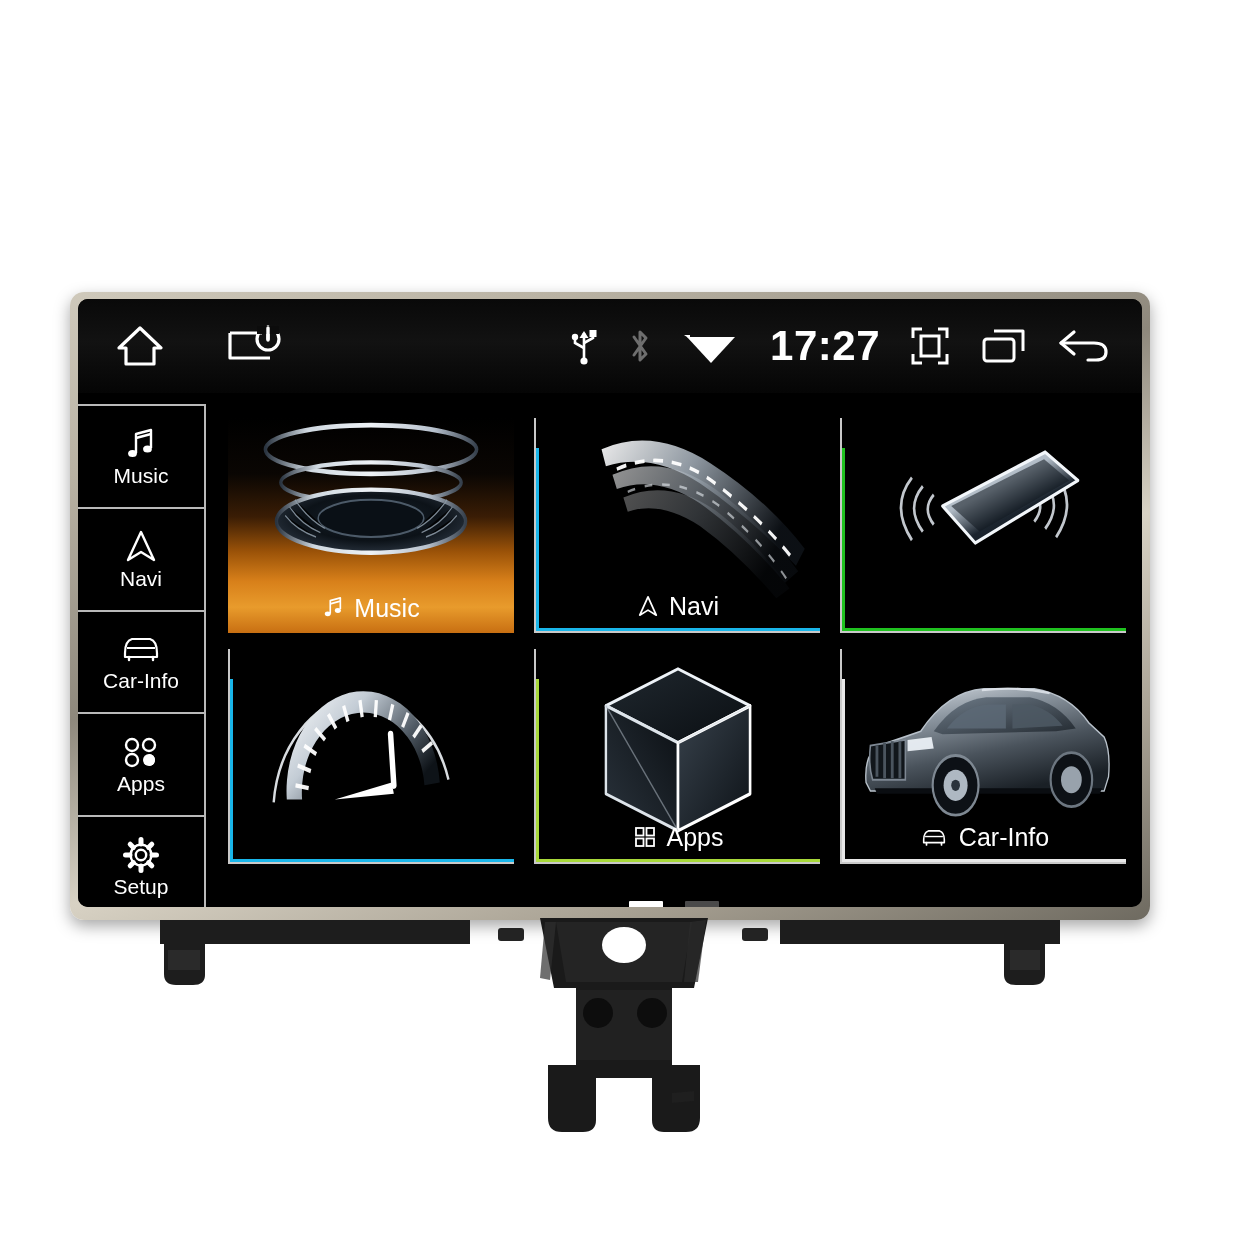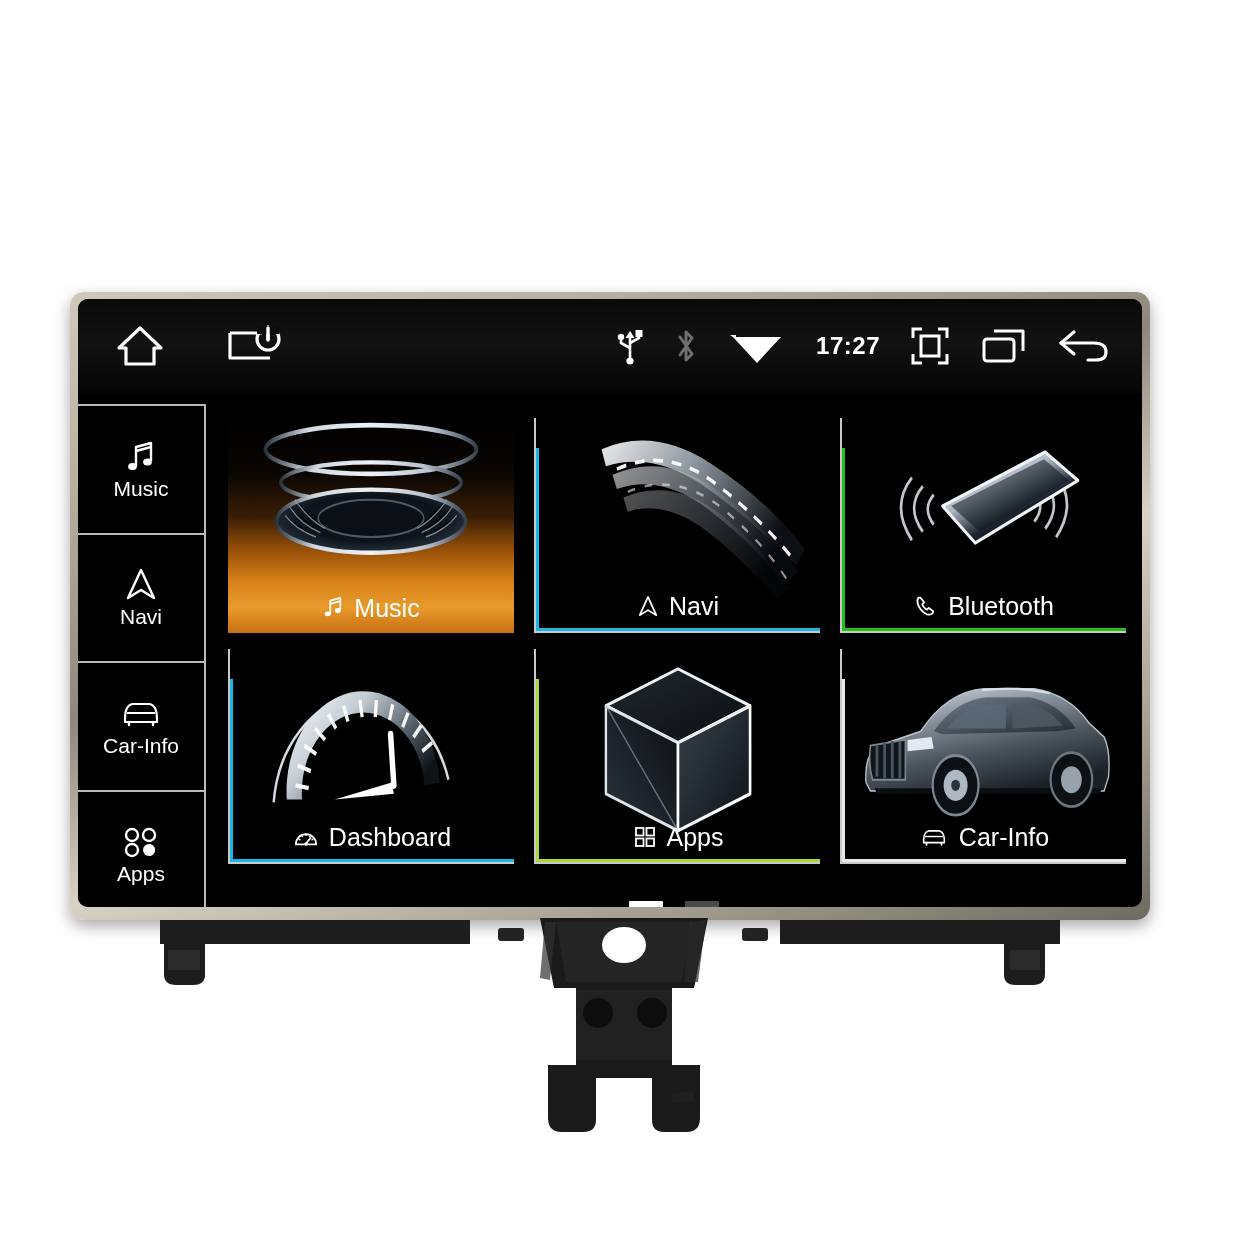--- a/index.html
+++ b/index.html
@@ -49,21 +49,21 @@
     width: 100%;
     height: 94px;
     background: linear-gradient(180deg,#090909 0%,#121212 45%,#050505 100%);
     display: flex;
     align-items: center;
   }
   .sb-left { display:flex; align-items:center; gap:62px; padding-left:38px; }
   .sb-right { display:flex; align-items:center; gap:30px; margin-left:auto; padding-right:32px; }
   .sb-icon { display:flex; align-items:center; justify-content:center; }
   .sb-time {
-    color:#fff; font-size:24px; font-weight:bold; letter-spacing:0.5px;
+    color:#fff; font-size:42px; font-weight:bold; letter-spacing:0.5px;
     font-family:"Liberation Sans", sans-serif; line-height:1;
   }
 
   
   #appbody {
     position: absolute;
     left: 0; top: 105px;
     width: 100%;
     height: 514px;
     display: flex;
@@ -307,20 +307,36 @@
               <circle cx="11" cy="9" r="6" fill="none" stroke="#fff" stroke-width="2.4"></circle>
               <circle cx="28" cy="9" r="6" fill="none" stroke="#fff" stroke-width="2.4"></circle>
               <circle cx="11" cy="24" r="6" fill="none" stroke="#fff" stroke-width="2.4"></circle>
               <path d="M28 18 A6 6 0 1 1 28 30 Z" fill="#fff"></path>
               <circle cx="28" cy="24" r="6" fill="#fff"></circle>
             </svg>
           </span>
           <span class="side-label">Apps</span>
         </div>
 
+        <div class="side-item">
+          <span class="side-ico">
+            <svg width="38" height="38" viewBox="0 0 38 38">
+              <g fill="none" stroke="#fff" stroke-width="2.4">
+                <circle cx="19" cy="19" r="5.4"></circle>
+                <path d="M19 3.5 L19 8 M19 30 L19 34.5 M3.5 19 L8 19 M30 19 L34.5 19
+                         M8.2 8.2 L11.4 11.4 M26.6 26.6 L29.8 29.8
+                         M29.8 8.2 L26.6 11.4 M11.4 26.6 L8.2 29.8" stroke-linecap="round" stroke-width="5"></path>
+                <circle cx="19" cy="19" r="10.4"></circle>
+              </g>
+              <circle cx="19" cy="19" r="7.6" fill="#000"></circle>
+              <circle cx="19" cy="19" r="5.2" fill="none" stroke="#fff" stroke-width="2.4"></circle>
+            </svg>
+          </span>
+          <span class="side-label">Setup</span>
+        </div>
 
       </div>
 
       <div id="gridwrap">
         <div id="grid">
 
           <div class="tile active">
             <div class="tile-fill"></div>
             <div class="tile-art">
               <svg width="100%" height="100%" viewBox="0 0 260 150" preserveAspectRatio="none">
@@ -416,28 +432,20 @@
                   <path d="M196 40 Q216 60 196 84"></path>
                     <path d="M186 46 Q202 61 186 78"></path>
                     <path d="M176 52 Q187 62 176 73"></path>
                 </g>
                 <path d="M92 62 L186 24 L216 44 L122 88 Z" fill="url(#phoneg)" stroke="#f2f6fa" stroke-width="2.4" stroke-linejoin="round"></path>
                 <path d="M100 62 L185 29 L208 44 L126 80 Z" fill="#10171f" opacity="0.55"></path>
               </svg>
             </div>
             <div class="edge-left" style="background:#1fc21f"></div>
             <div class="edge" style="background:#1fc21f"></div>
-            <div class="tile-label">
-              <span class="lbl-ico">
-                <svg width="24" height="24" viewBox="0 0 26 26">
-                  <path d="M5 4 Q3 6 4 10 Q6 18 14 22 Q18 23 20 21 L21 19 L16 15 L14 17 Q10 15 9 11 L11 9 L7 4 Z" fill="none" stroke="#fff" stroke-width="1.9" stroke-linejoin="round"></path>
-                </svg>
-              </span>
-              <span>Bluetooth</span>
-            </div>
           </div>
 
           <div class="tile">
             <div class="tile-art">
               <svg width="100%" height="100%" viewBox="0 0 260 150" preserveAspectRatio="none">
                 <defs>
                   <linearGradient id="gaugeg" x1="0" y1="0" x2="1" y2="0.6">
                     <stop offset="0%" stop-color="#ffffff"></stop>
                       <stop offset="40%" stop-color="#c3ccd5"></stop>
                     <stop offset="75%" stop-color="#525c66"></stop>
@@ -459,37 +467,20 @@
                     <line x1="163" y1="45" x2="158" y2="55"></line>
                   <line x1="175" y1="54" x2="168" y2="62"></line>
                     <line x1="185" y1="66" x2="176" y2="72"></line>
                 </g>
                 <path d="M148 94 L96 106 L150 102 Z" fill="#ffffff"></path>
                 <path d="M150 96 L147 60" stroke="#ffffff" stroke-width="5" stroke-linecap="round" fill="none"></path>
               </svg>
             </div>
             <div class="edge-left" style="background:#19b6ea"></div>
             <div class="edge" style="background:#19b6ea"></div>
-            <div class="tile-label">
-              <span class="lbl-ico">
-                <svg width="26" height="24" viewBox="0 0 28 26">
-                  <path d="M3 21 A11 11 0 0 1 25 21 Z" fill="none" stroke="#fff" stroke-width="1.9" stroke-linejoin="round"></path>
-                  <g stroke="#fff" stroke-width="1.5">
-                    <line x1="6" y1="15" x2="8" y2="16.5"></line>
-                      <line x1="9" y1="11" x2="10.5" y2="13"></line>
-                    <line x1="14" y1="9.5" x2="14" y2="12"></line>
-                      <line x1="19" y1="11" x2="17.5" y2="13"></line>
-                    <line x1="22" y1="15" x2="20" y2="16.5"></line>
-                  </g>
-                  <path d="M14 20 L19 14" stroke="#fff" stroke-width="1.9" stroke-linecap="round"></path>
-                  <circle cx="14" cy="20.5" r="1.8" fill="#fff"></circle>
-                </svg>
-              </span>
-              <span>Dashboard</span>
-            </div>
           </div>
 
           <div class="tile">
             <div class="tile-art">
               <svg width="100%" height="100%" viewBox="0 0 260 150" preserveAspectRatio="none">
                 <defs>
                   <linearGradient id="face1" x1="0" y1="0" x2="1" y2="1">
                     <stop offset="0%" stop-color="#20282f"></stop>
                       <stop offset="100%" stop-color="#0a0e12"></stop>
                   </linearGradient>

